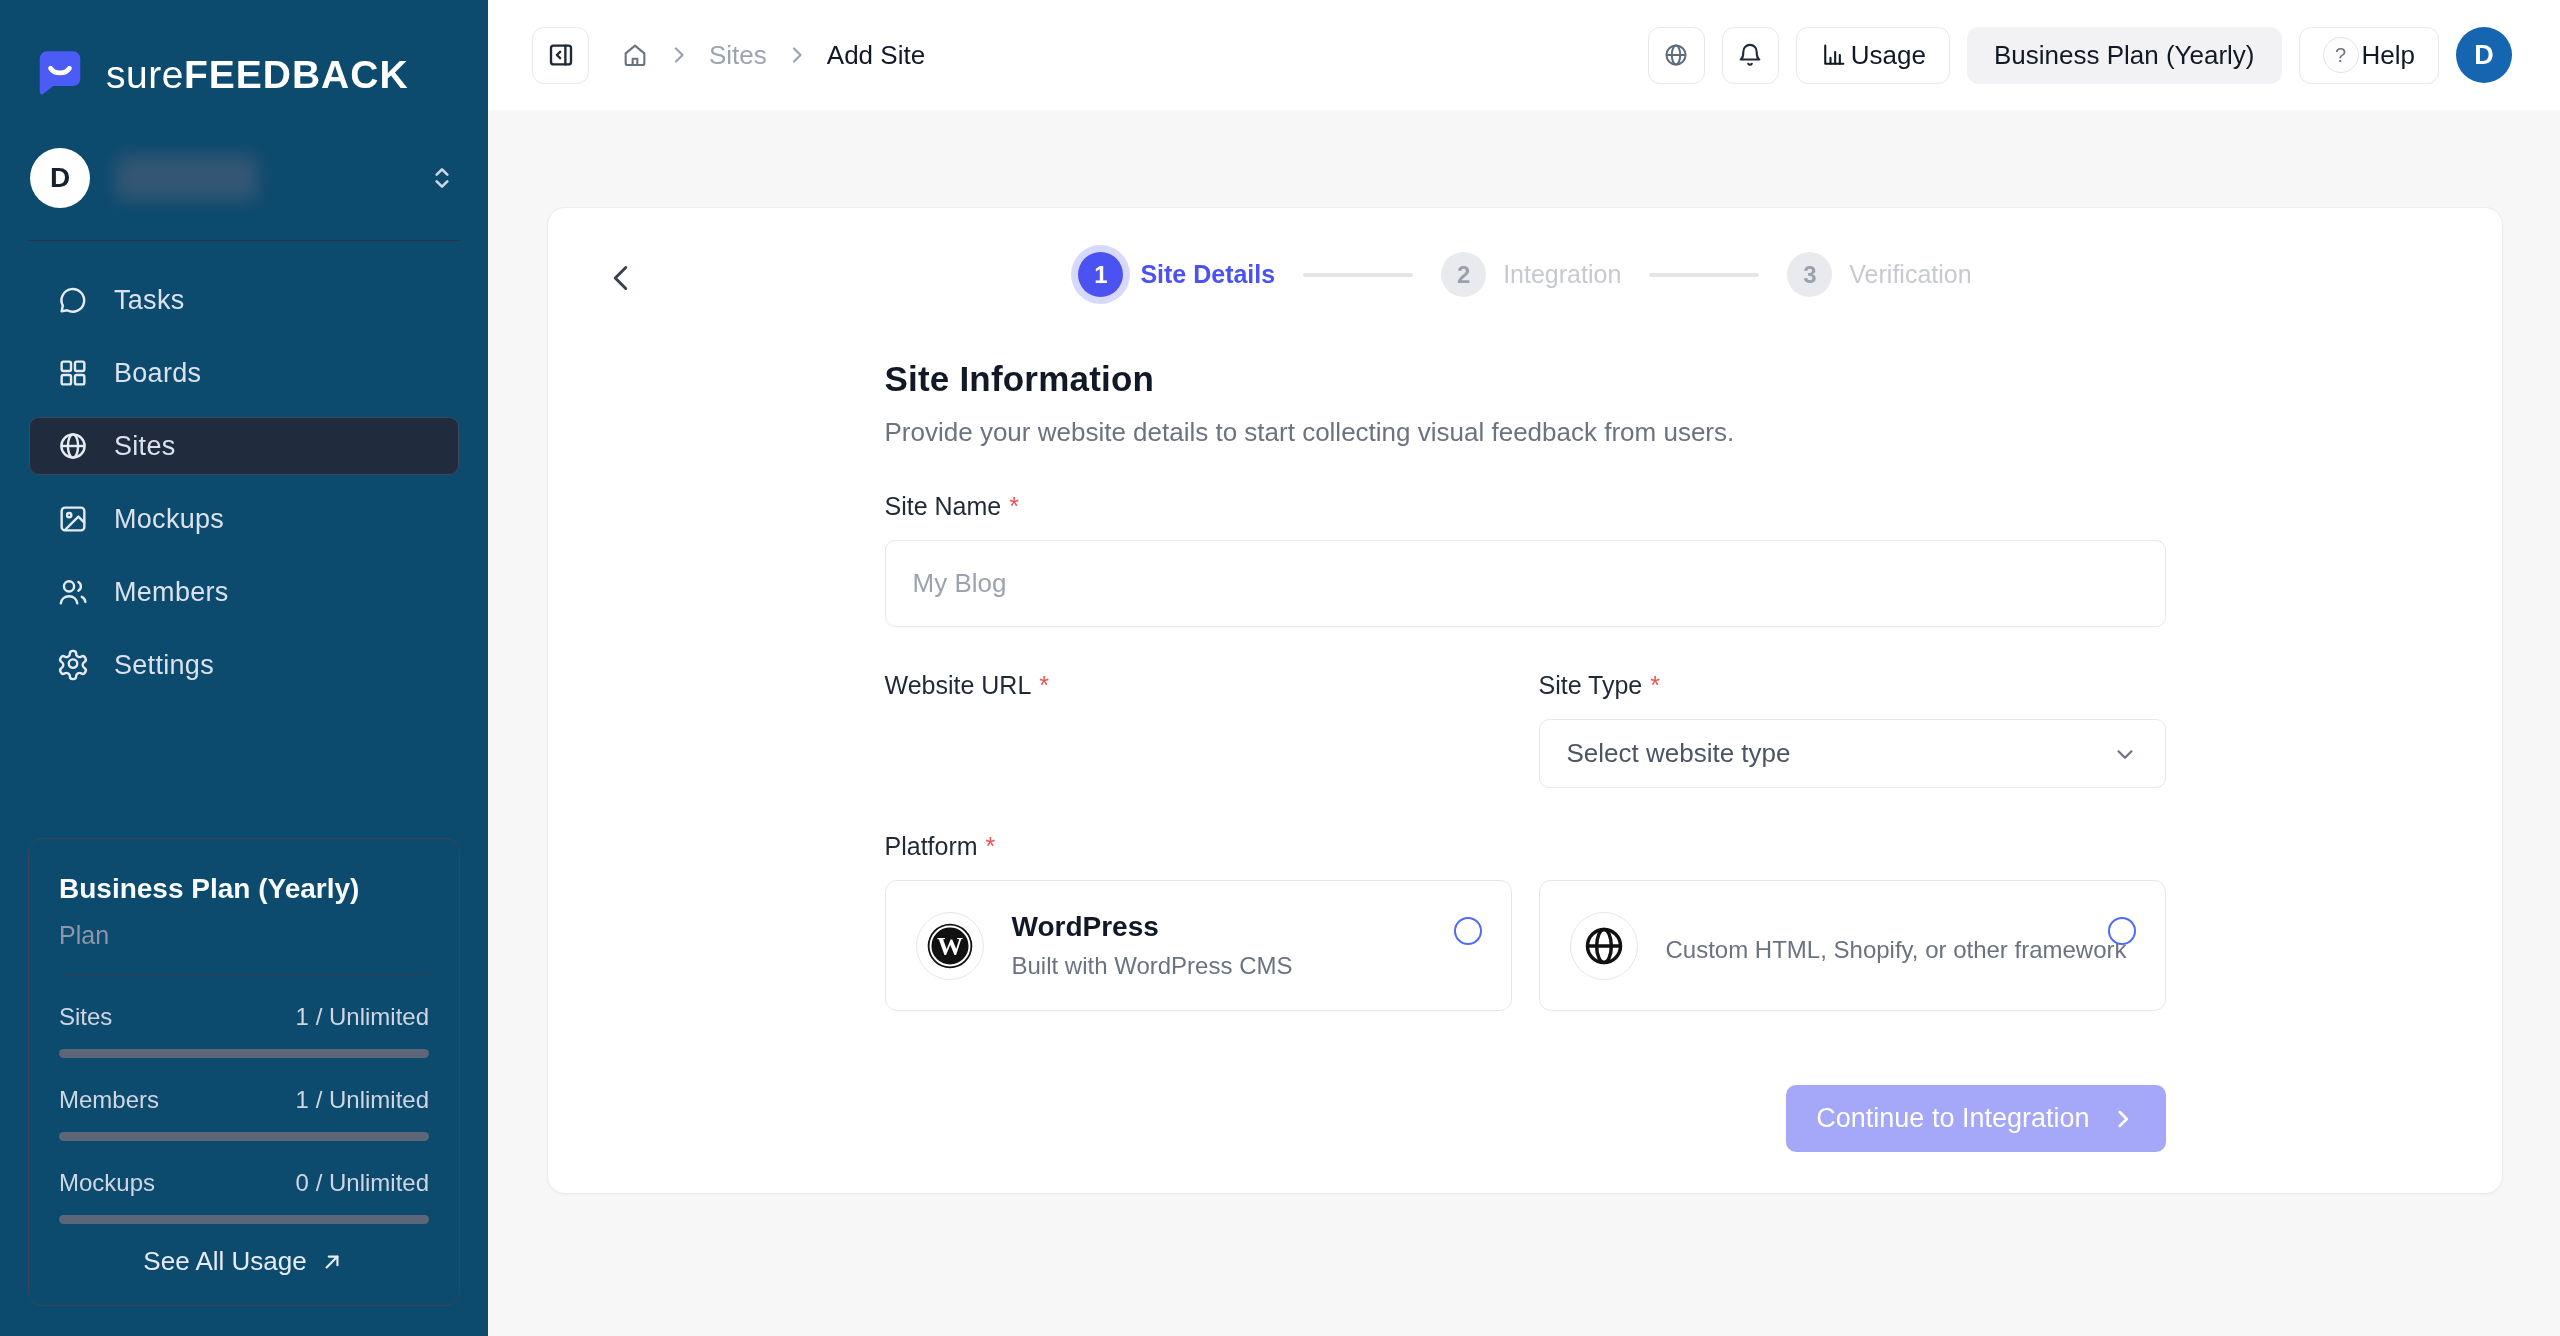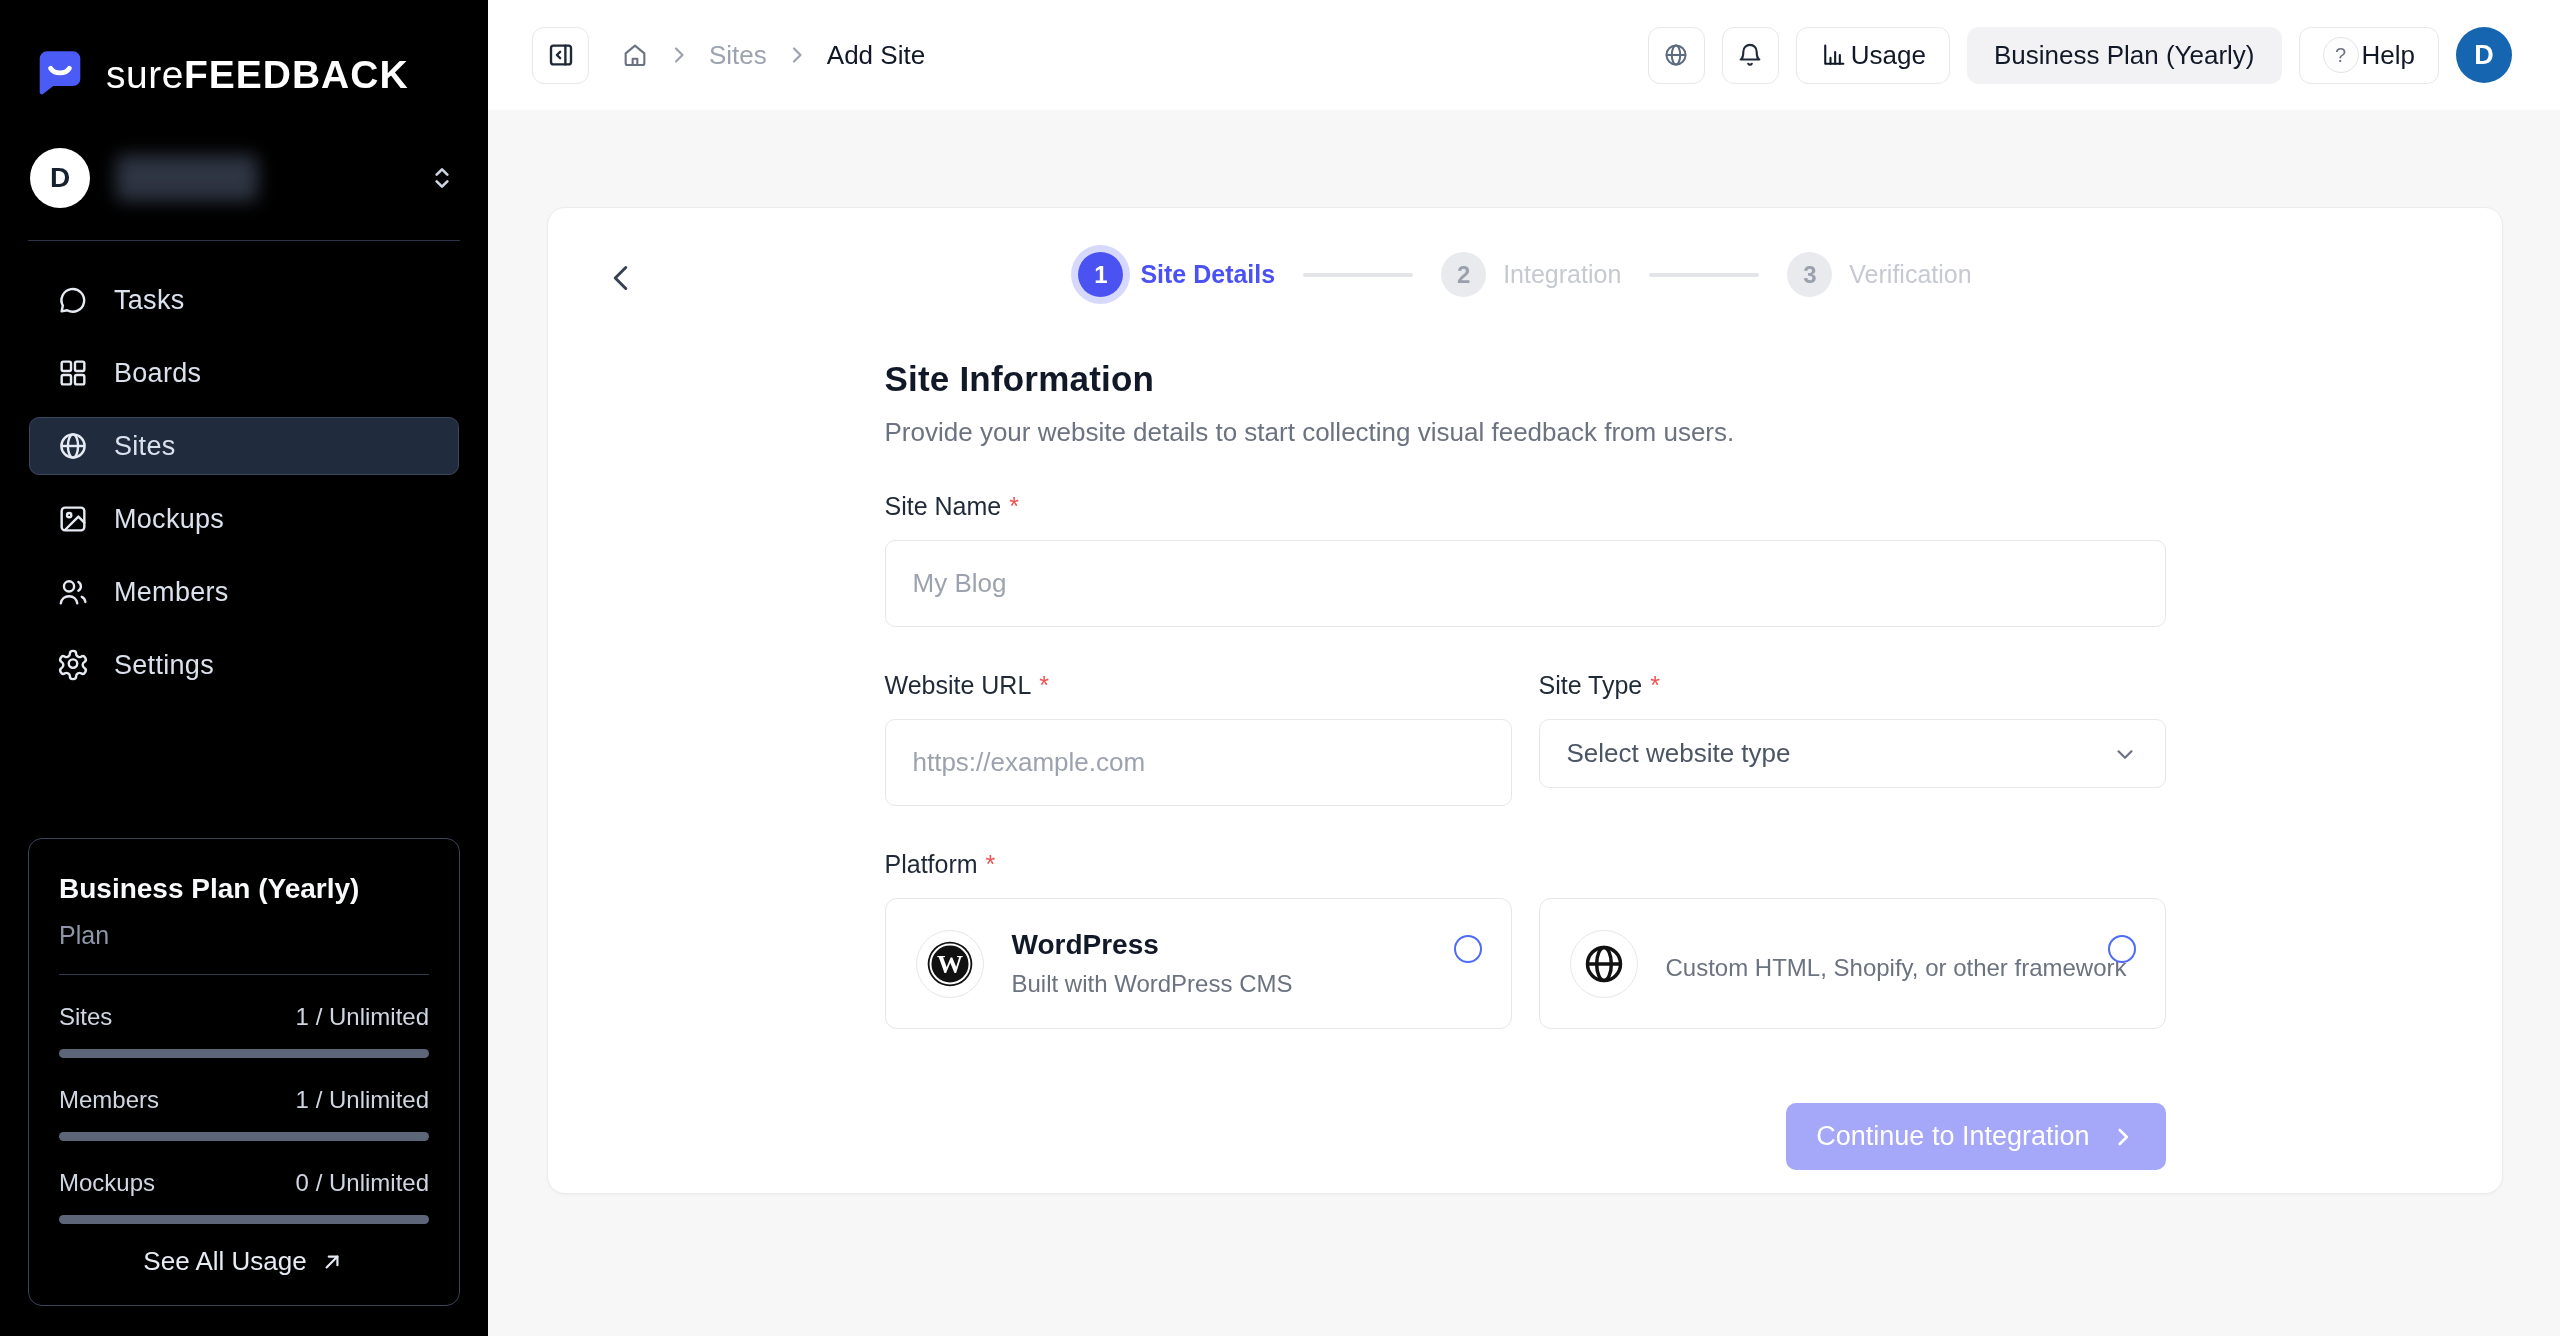--- a/index.html
+++ b/index.html
@@ -5,21 +5,21 @@
   * { margin:0; padding:0; box-sizing:border-box; }
   html,body { width:2560px; height:1336px; overflow:hidden; }
   body {
     font-family:"Liberation Sans","DejaVu Sans",sans-serif;
     background:#f7f7f8; color:#111827; display:flex;
   }
   svg { display:block; }
 
   
   .sidebar {
-    width:488px; min-width:488px; height:1336px; background:#000000;
+    width:488px; min-width:488px; height:1336px; background:#0c4a6e;
     display:flex; flex-direction:column; color:#dbe2ee;
   }
   .logo-row { display:flex; align-items:center; gap:16px; padding:46px 28px 0 30px; }
   .logo-mark { width:60px; height:58px; }
   .logo-text { font-size:39px; color:#ffffff; letter-spacing:.5px; white-space:nowrap; }
   .logo-text .lt-light { font-weight:400; }
   .logo-text .lt-bold { font-weight:800; letter-spacing:1px; }
 
   .workspace-row { display:flex; align-items:center; margin:44px 30px 0 30px; }
   .ws-avatar {
@@ -405,21 +405,20 @@
             <span class="req">*</span>
         </div>
         <input class="text-input" type="text" placeholder="My Blog" style="">
 
         <div class="two-col">
           <div class="col">
             <div class="field-label">
               <span>Website URL</span>
                 <span class="req">*</span>
             </div>
-            <input class="text-input" type="text" placeholder="https://example.com" style="">
           </div>
           <div class="col">
             <div class="field-label">
               <span>Site Type</span>
                 <span class="req">*</span>
             </div>
             <div class="select-box">
               <span>Select website type</span>
               <span class="chev">
                 <svg width="26" height="26" viewBox="0 0 24 24" fill="none" stroke="currentColor" stroke-width="2" stroke-linecap="round" stroke-linejoin="round">

